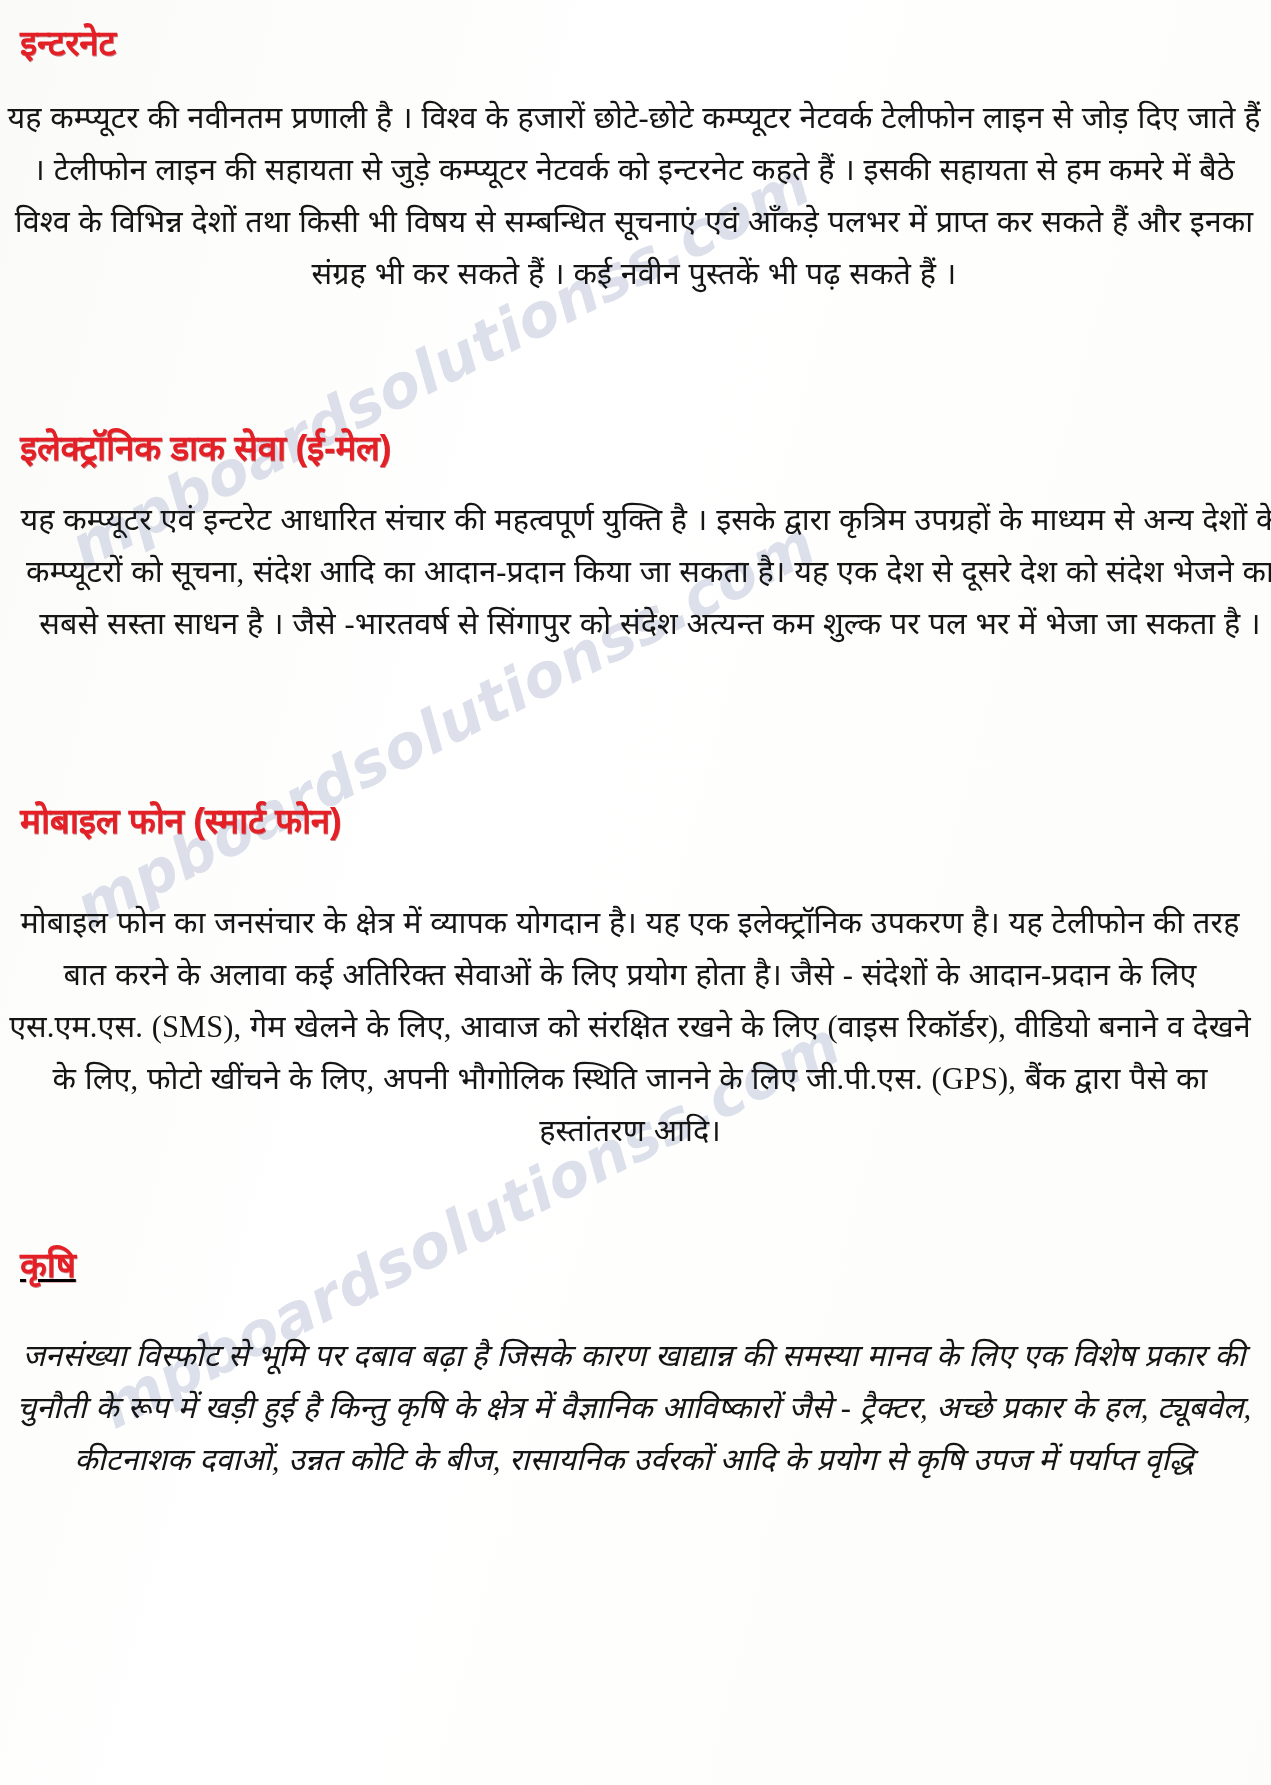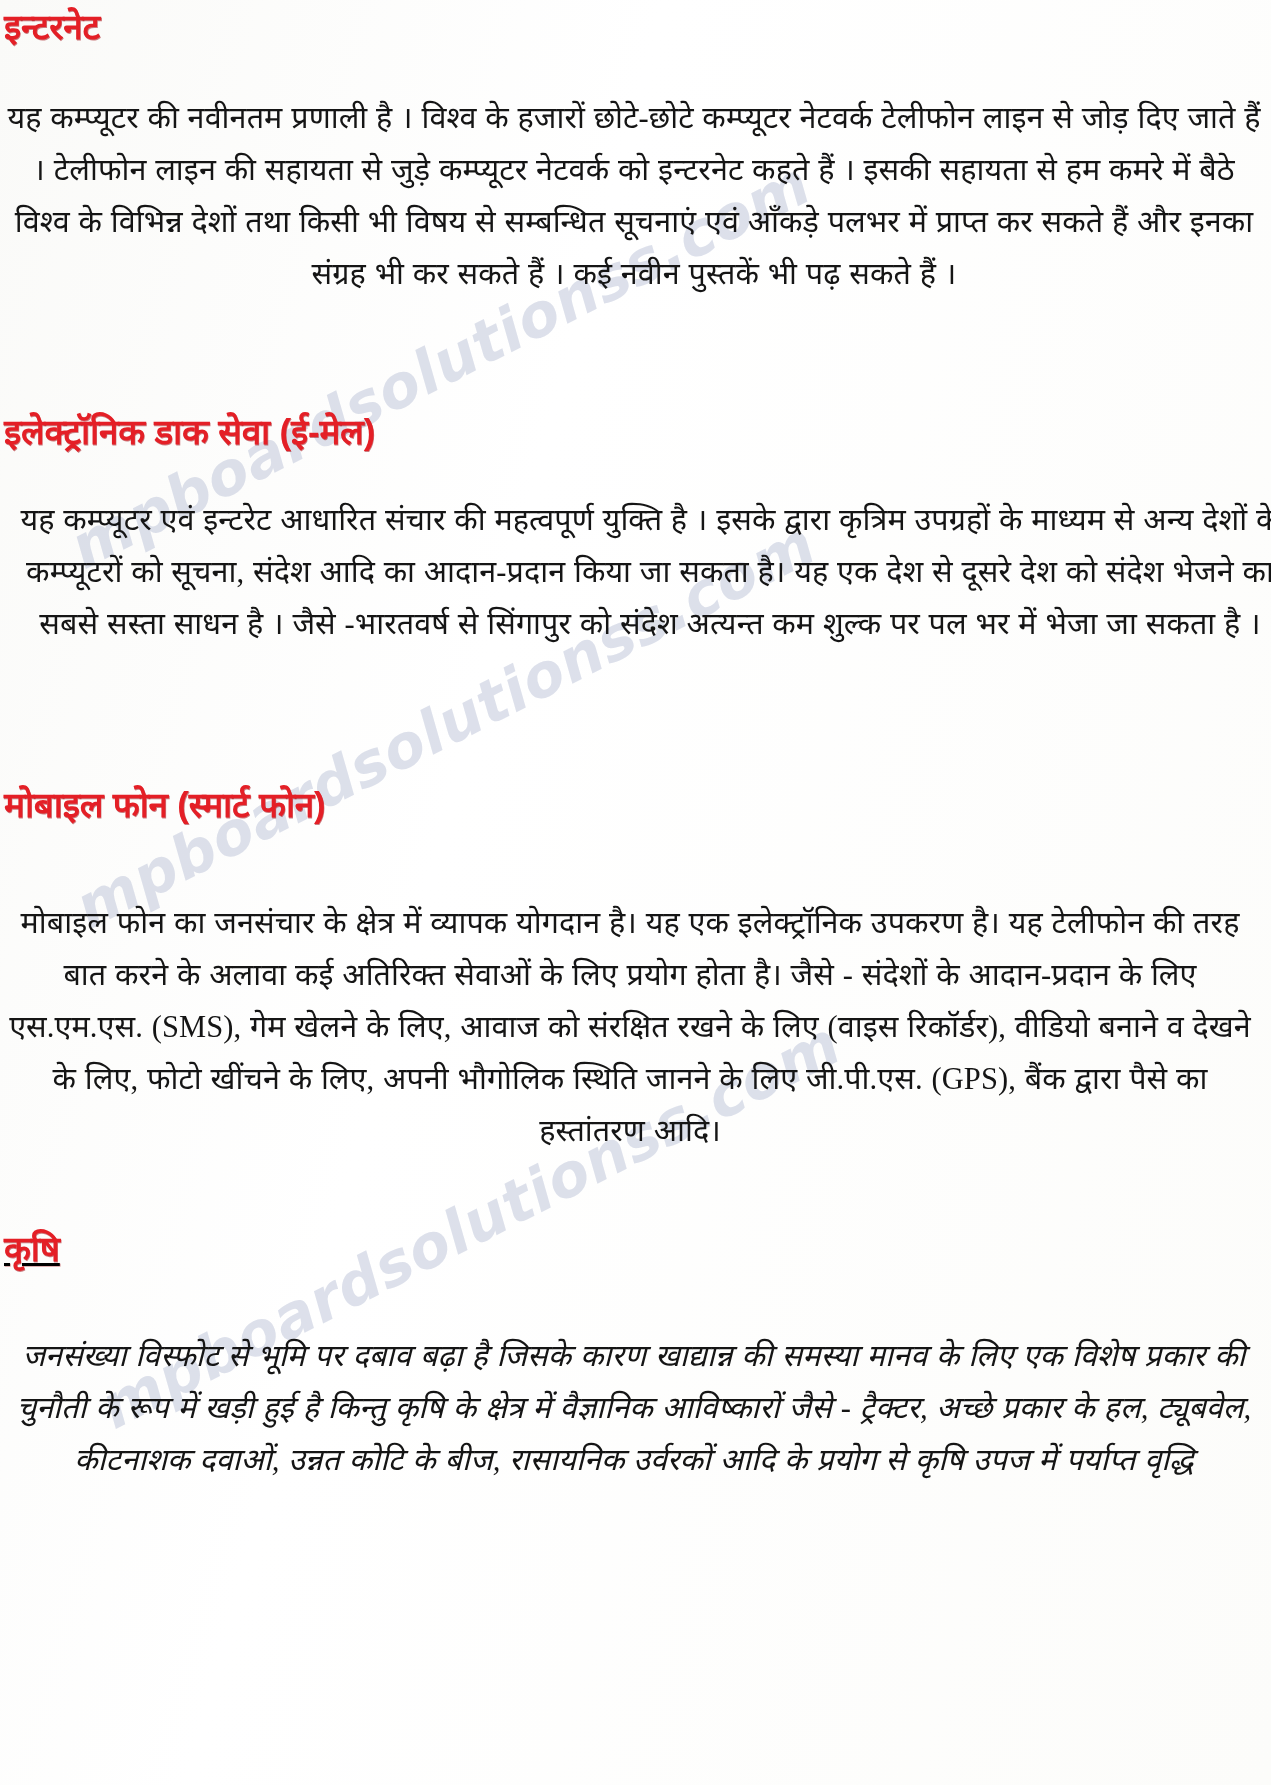--- a/index.html
+++ b/index.html
@@ -58,21 +58,21 @@
   .wm-3 { left: 60px;  top: 1190px; font-size: 60px; transform: rotate(-27deg); }
 
   
   .content {
     position: relative;
     z-index: 2;
     padding: 0 12px 0 4px;
   }
 
   h2.section-heading {
-    margin: 0;
+    margin: 16px;
     color: #e41f26;
     font-family: "Liberation Sans", "DejaVu Sans", sans-serif;
     font-weight: 700;
     font-size: 35px;
     line-height: 1.18;
     letter-spacing: -0.2px;
     text-shadow: 0.6px 0.6px 0 rgba(160,20,28,0.55);
   }
 
   p.body-text {

